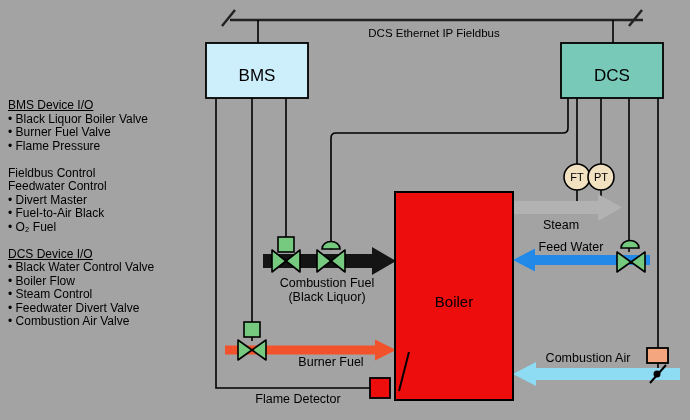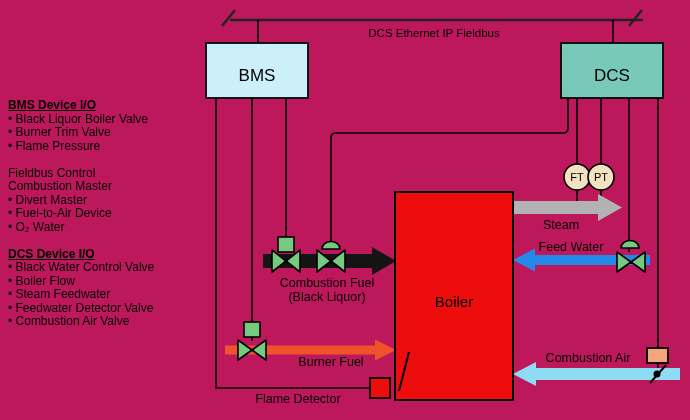--- a/index.html
+++ b/index.html
@@ -1,27 +1,27 @@
 <!DOCTYPE html>
 <html><head>
 <meta charset="utf-8">
 <style>
   html,body{margin:0;padding:0;background:#fff;}
-  #stage{position:relative;width:690px;height:420px;background:#be185d;overflow:hidden;
+  #stage{position:relative;width:690px;height:420px;background:#a3a3a3;overflow:hidden;
          font-family:"Liberation Sans","DejaVu Sans",sans-serif;}
   #diagram{position:absolute;left:0;top:0;}
   svg text{font-family:"Liberation Sans","DejaVu Sans",sans-serif;fill:#000;}
   .flowlabel{font-size:12.5px;}
   .buslabel{font-size:11.5px;}
   .ctrlabel{font-size:17px;}
   .boilerlabel{font-size:15px;}
   .instlabel{font-size:11px;}
   #left-panel{position:absolute;left:8px;top:99px;width:210px;color:#000;}
   .ln{height:13.5px;line-height:13.5px;font-size:12px;white-space:nowrap;}
-  .ln.head{font-weight:bold;text-decoration:underline;}
+  .ln.head{font-weight:normal;text-decoration:underline;}
 </style>
 </head>
 <body>
 
 <div id="stage">
 
   <svg id="diagram" width="690" height="420" viewBox="0 0 690 420">
 
     <line x1="230" y1="20" x2="643" y2="20" stroke="#222" stroke-width="2.5"></line>
     <line x1="222" y1="26" x2="235" y2="10" stroke="#222" stroke-width="2.5"></line>
@@ -82,29 +82,29 @@
 
     <rect x="206" y="43" width="102" height="55" stroke="#000" stroke-width="1.8" fill="#cdeefb"></rect>
     <text x="257" y="81" text-anchor="middle" class="ctrlabel">BMS</text>
     <rect x="561" y="43" width="102" height="55" stroke="#000" stroke-width="1.8" fill="#79c9b9"></rect>
     <text x="612" y="81" text-anchor="middle" class="ctrlabel">DCS</text>
   </svg>
 
   <div id="left-panel">
     <div class="ln head">BMS Device I/O</div>
     <div class="ln">• Black Liquor Boiler Valve</div>
-    <div class="ln">• Burner Trim Valve</div>
+    <div class="ln">• Burner Fuel Valve</div>
     <div class="ln">• Flame Pressure</div>
     <div class="ln"></div>
     <div class="ln">Fieldbus Control</div>
-    <div class="ln">Combustion Master</div>
+    <div class="ln">Feedwater Control</div>
     <div class="ln">• Divert Master</div>
-    <div class="ln">• Fuel-to-Air Device</div>
-    <div class="ln">• O₂ Water</div>
+    <div class="ln">• Fuel-to-Air Black</div>
+    <div class="ln">• O₂ Fuel</div>
     <div class="ln"></div>
     <div class="ln head">DCS Device I/O</div>
     <div class="ln">• Black Water Control Valve</div>
     <div class="ln">• Boiler Flow</div>
-    <div class="ln">• Steam Feedwater</div>
-    <div class="ln">• Feedwater Detector Valve</div>
+    <div class="ln">• Steam Control</div>
+    <div class="ln">• Feedwater Divert Valve</div>
     <div class="ln">• Combustion Air Valve</div>
   </div>
 </div>
 
 </body></html>

